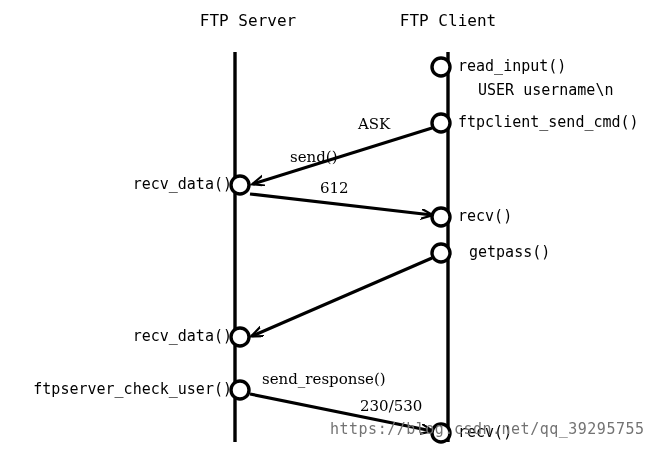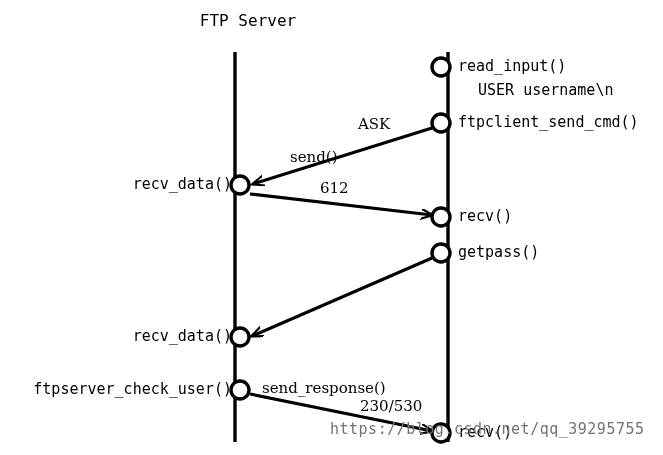--- a/index.html
+++ b/index.html
@@ -81,33 +81,34 @@
     <circle cx="441" cy="217" r="9" fill="#ffffff" stroke="#000000" stroke-width="3.4"></circle>
     <circle cx="441" cy="253" r="9" fill="#ffffff" stroke="#000000" stroke-width="3.4"></circle>
     <circle cx="441" cy="433" r="9" fill="#ffffff" stroke="#000000" stroke-width="3.4"></circle>
 
     <circle cx="240" cy="185" r="9" fill="#ffffff" stroke="#000000" stroke-width="3.4"></circle>
     <circle cx="240" cy="337" r="9" fill="#ffffff" stroke="#000000" stroke-width="3.4"></circle>
     <circle cx="240" cy="390" r="9" fill="#ffffff" stroke="#000000" stroke-width="3.4"></circle>
   </svg>
 
   <div class="lbl head center" style="left:248px; top:12px;">FTP Server</div>
+  <div class="lbl head center" style="left:448px; top:12px;">FTP Client</div>
 
   <div class="lbl right" style="left:458px; top:58px;">read_input()</div>
   <div class="lbl right" style="left:458px; top:82px;margin-left:20px;">USER username\n</div>
   <div class="lbl right" style="left:458px; top:114px;">ftpclient_send_cmd()</div>
   <div class="lbl right" style="left:458px; top:208px;">recv()</div>
-  <div class="lbl right" style="left:458px; top:244px;">getpass()</div>
+  <div class="lbl right" style="left:469px; top:244px;">getpass()</div>
   <div class="lbl right" style="left:458px; top:424px;">recv()</div>
 
   <div class="lbl leftal" style="left:232px; top:176px;">recv_data()</div>
   <div class="lbl leftal" style="left:232px; top:328px;">recv_data()</div>
   <div class="lbl leftal" style="left:232px; top:381px;">ftpserver_check_user()</div>
 
   <div class="lbl arrow-lbl" style="left:290px; top:129px;margin-top:20px;">send()</div>
   <div class="lbl arrow-lbl" style="left:358px; top:116px;">ASK</div>
   <div class="lbl arrow-lbl" style="left:320px; top:180px;">612</div>
-  <div class="lbl arrow-lbl" style="left:262px; top:380px;">send_response()</div>
+  <div class="lbl arrow-lbl" style="left:262px; top:371px;">send_response()</div>
   <div class="lbl arrow-lbl" style="left:360px; top:390px;margin-top:8px;">230/530</div>
 
   <div class="watermark" style="left:330px; top:420px;">https://blog.csdn.net/qq_39295755</div>
 
 </div>
 
 </body></html>

